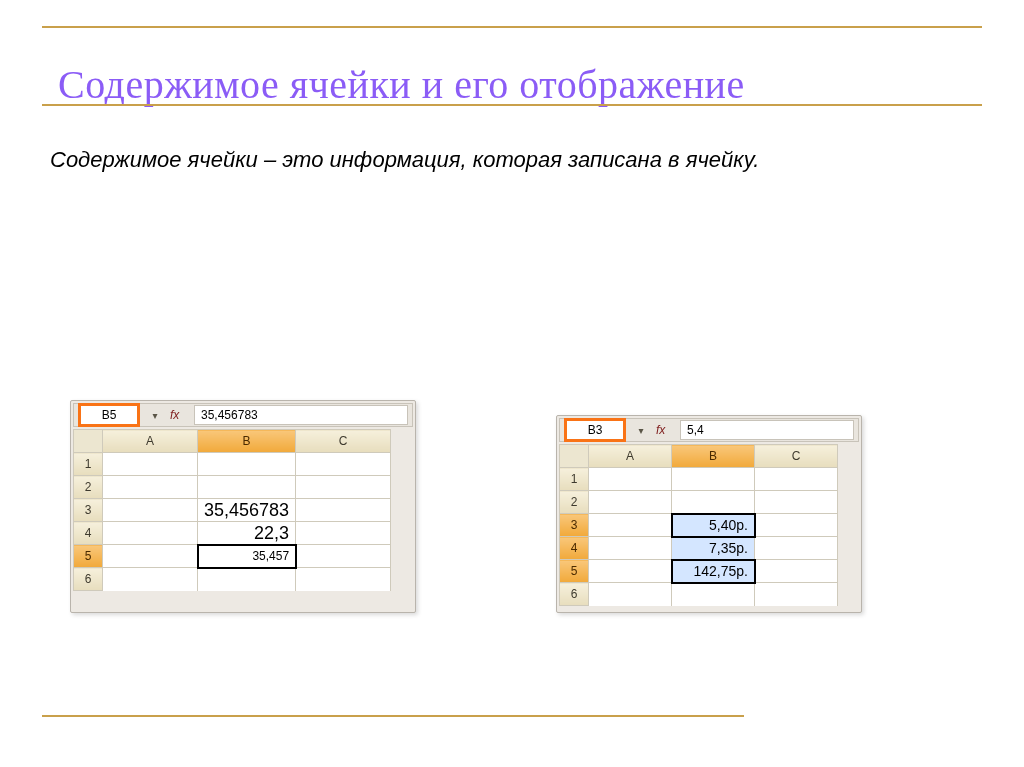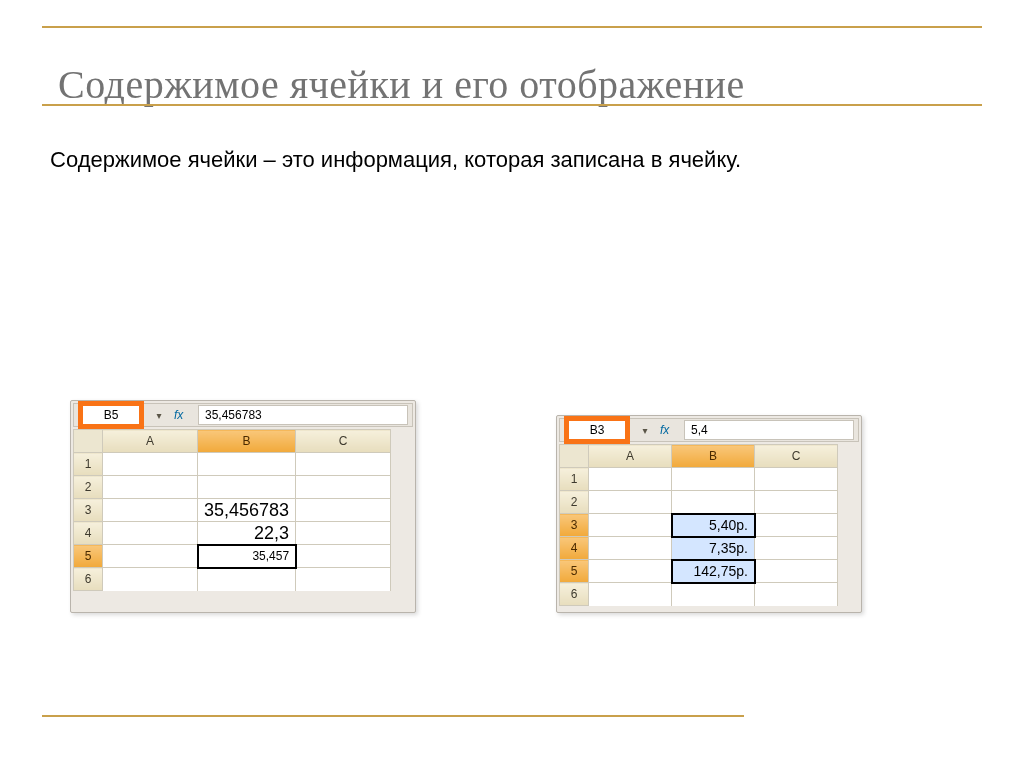--- a/index.html
+++ b/index.html
@@ -28,31 +28,32 @@
   .rule.top { top: 26px; }
   .rule.mid { top: 104px; }
   .rule.bot { top: 715px; right: 280px;}
   .title {
     position: absolute;
     top: 34px;
     left: 58px;
     right: 42px;
     font-family: Georgia, "Times New Roman", serif;
     font-size: 40px;
-    color: #737373;
+    color: #8b5cf6;
     font-weight: 400;
     letter-spacing: .5px;
   }
   .body {
     position: absolute;
     top: 145px;
     left: 50px;
     right: 50px;
     font-size: 22px;
     line-height: 1.35;
+    font-style: italic;
   }
   .body p { margin: 0 0 18px 0; }
 
   
   .sheets {
     position: absolute;
     top: 400px;
     left: 70px;
     right: 60px;
     display: flex;
@@ -72,38 +73,38 @@
     background: #e9e5de;
     font-size: 12px;
     border: 1px solid #c8c3b9;
     padding: 0 4px;
     gap: 6px;
   }
   .name-box {
     width: 56px;
     height: 18px;
     background: #fff;
-    border: 5px solid #f97316;
+    border: 3px solid #f97316;
     display: flex;
     align-items: center;
     justify-content: center;
     font-family: Arial, sans-serif;
     font-size: 12px;
   }
   .fb-btn {
     width: 18px;
     height: 18px;
     display:flex; align-items:center; justify-content:center;
     font-size: 10px;
     color:#5a5547;
   }
   .fb-fx {
     font-style: italic;
     font-size: 12px;
-    color:#0369a1;
+    color:#7f1d1d;
     width:18px;
   }
   .fb-val {
     flex:1;
     background:#fff;
     border:1px solid #c8c3b9;
     height:18px;
     padding-left:6px;
     display:flex;
     align-items:center;

